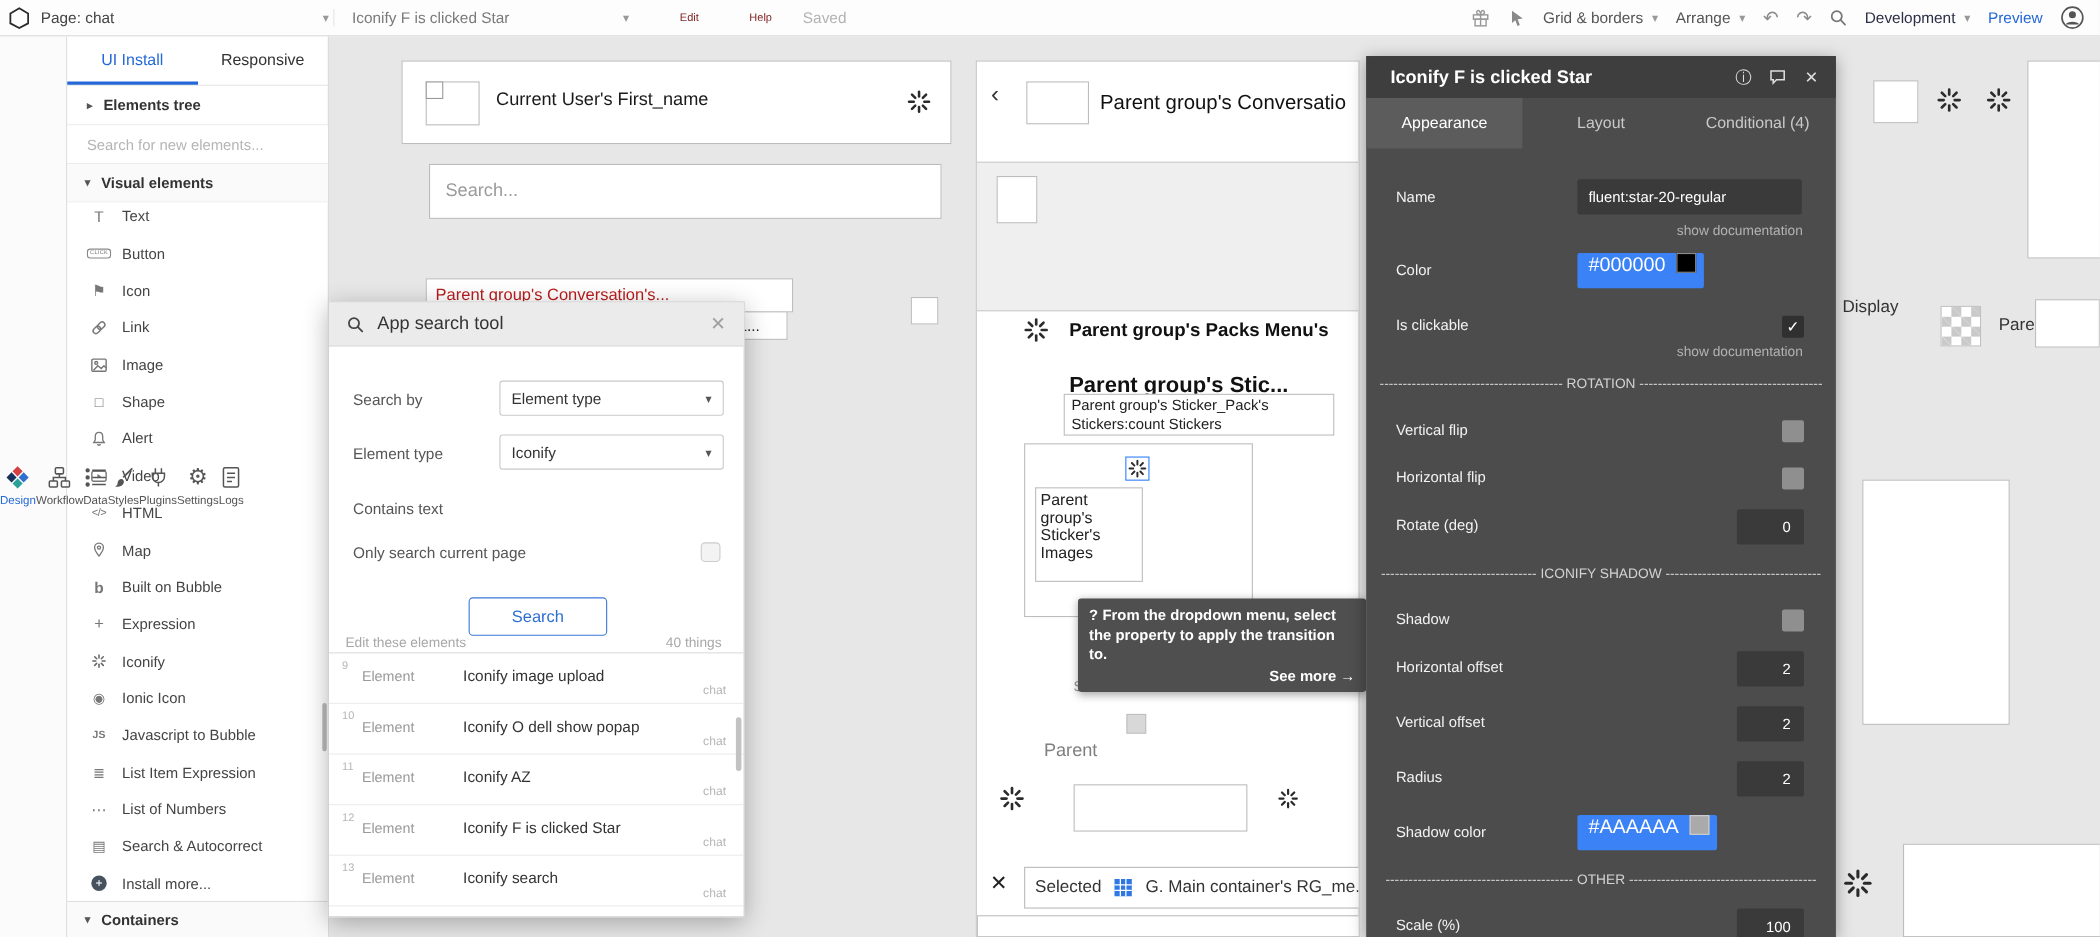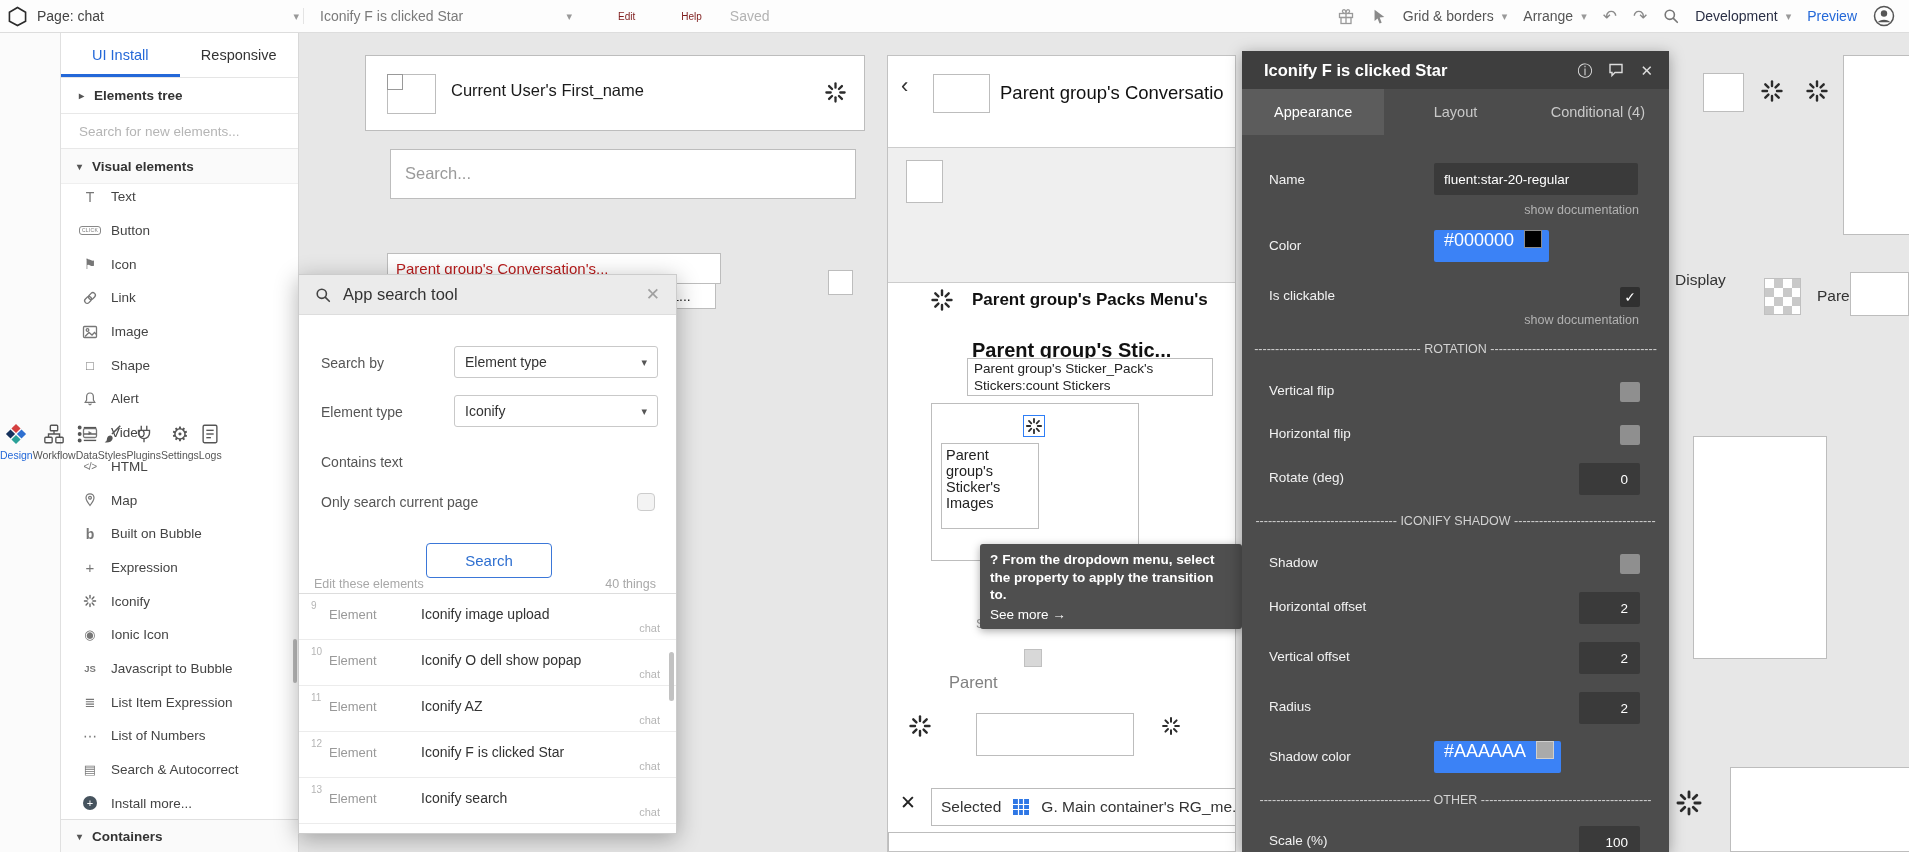--- a/index.html
+++ b/index.html
@@ -74,21 +74,21 @@
   .checker{background-color:#fff;border:1px solid #c0c0c0;
      background-image:linear-gradient(45deg,#c9c9c9 25%,transparent 25%,transparent 75%,#c9c9c9 75%),
                       linear-gradient(45deg,#c9c9c9 25%,transparent 25%,transparent 75%,#c9c9c9 75%);
      background-position:0 0,9px 9px;background-size:18px 18px}
   .selbar{position:absolute;left:43px;top:732px;width:306px;height:38px;background:#fff;
           border:1px solid #bbb;box-sizing:border-box;display:flex;align-items:center;gap:12px;
           padding-left:9px;font-size:15.5px;color:#333;white-space:nowrap}
   .tooltip{position:absolute;left:980px;top:544px;width:262px;background:#4f4f4f;border-radius:3px;
            color:#fff;padding:7px 10px 6px;box-sizing:border-box;z-index:30;font-size:13.5px;
            font-weight:bold;line-height:1.3;box-shadow:0 2px 8px rgba(0,0,0,.35)}
-  .see-more{display:block;font-weight:normal;margin-top:2px}
+  .see-more{display:block;text-align:right;font-weight:bold;margin-top:2px}
 
   
   .dialog{position:absolute;left:298px;top:274px;width:379px;height:560px;background:#fff;
           border:1px solid #ccc;box-shadow:0 5px 22px rgba(0,0,0,.3);z-index:90;box-sizing:border-box;overflow:hidden}
   .dlg-head{height:39px;background:#ebebeb;border-bottom:1px solid #ddd;display:flex;align-items:center;
             gap:12px;padding:0 16px}
   .dlg-title{font-size:16.5px;color:#333;flex:1}
   .dlg-close{color:#a0a0a0;font-size:17px}
   .dlg-label{position:absolute;left:22px;font-size:14px;color:#555}
   .dlg-ctrl{position:absolute;left:155px;width:204px;height:32px;border:1px solid #c9c9c9;border-radius:3px;

